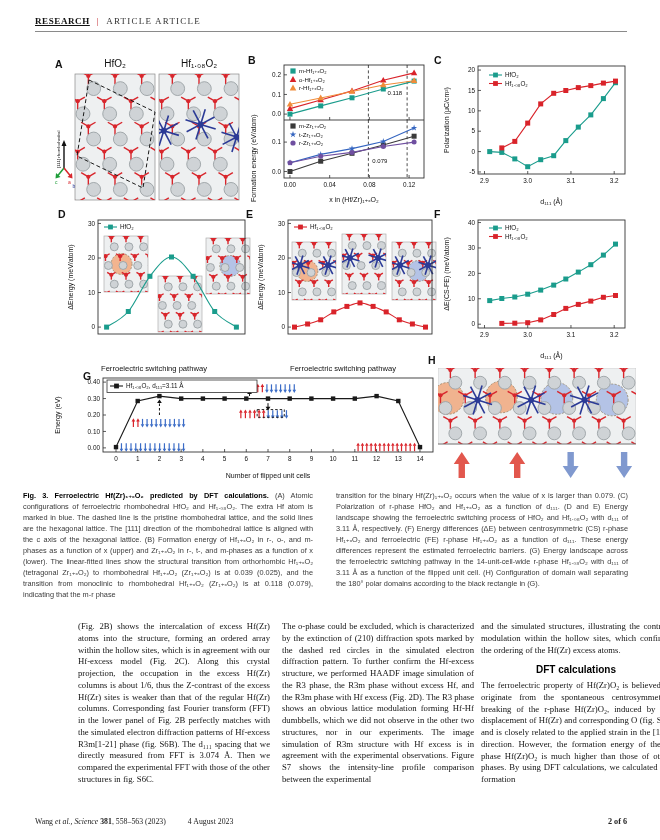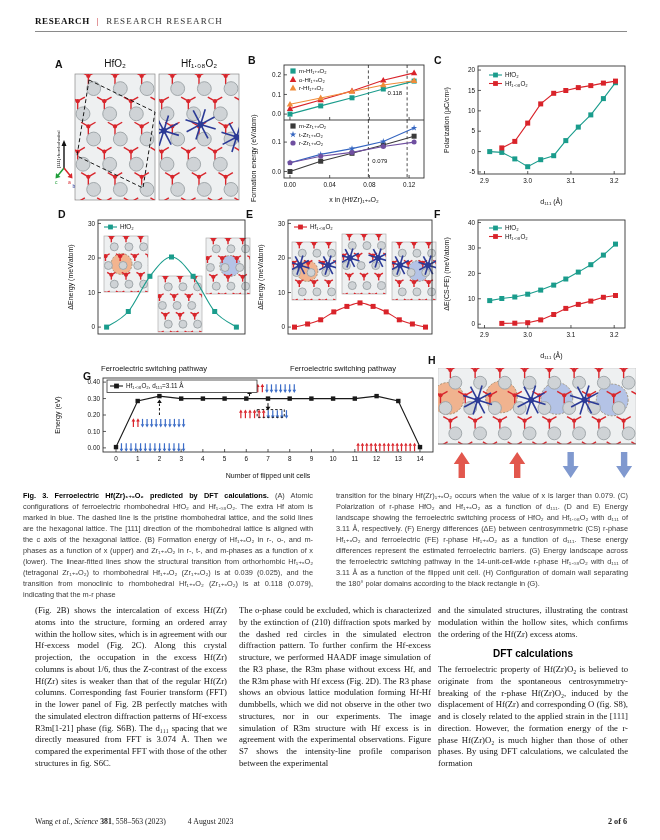--- a/index.html
+++ b/index.html
@@ -1,56 +1,56 @@
 <!DOCTYPE html>
 <html><head>
 <meta charset="utf-8">
 <style>
   html,body{margin:0;padding:0;background:#9a9a9a;}
   .page{position:relative;width:660px;height:840px;background:#ffffff;margin:0 auto;
         font-family:"Liberation Serif",serif;overflow:hidden;}
   
   .hdr{position:absolute;left:35px;top:16px;font-size:9px;color:#111;letter-spacing:.6px;}
-  .hdr .kick{font-weight:bold;}
+  .hdr .kick{font-weight:bold;text-decoration:underline;}
   .hdr .sep{color:#c22128;margin:0 7px;font-weight:normal;}
   .hdr .sect{letter-spacing:1.2px;color:#333;}
   .rule{position:absolute;left:35px;top:31px;width:592px;height:1px;background:#8a8a8a;}
   
   .panel{position:absolute;}
   .plabel{position:absolute;font-family:"Liberation Sans","DejaVu Sans",sans-serif;
           font-weight:bold;font-size:10.5px;color:#111;}
   .ptitle{position:absolute;font-family:"Liberation Sans","DejaVu Sans",sans-serif;
           font-size:10px;color:#111;text-align:center;}
   .chartbox{position:absolute;}
   .ylab{position:absolute;font-family:"Liberation Sans","DejaVu Sans",sans-serif;font-size:7px;
         color:#111;transform-origin:0 0;transform:rotate(-90deg);white-space:nowrap;}
   .xlab2{position:absolute;font-family:Liberation Sans, sans-serif;font-size:7.6px;
          color:#111;line-height:9.5px;width:140px;margin-top:24px;}
   
   .cap{position:absolute;font-family:"Liberation Sans","DejaVu Sans",sans-serif;font-size:7.35px;
        line-height:11px;color:#3a3a3a;text-align:justify;}
   .cap b{color:#000;}
   
-  .bodycol{position:absolute;top:605px;font-size:8.7px;line-height:11.75px;color:#141414;text-align:justify;}
+  .bodycol{position:absolute;top:621px;font-size:8.7px;line-height:11.75px;color:#141414;text-align:justify;margin-left:43px;}
   .body-p{margin:0;}
   .body-h{font-family:"Liberation Sans","DejaVu Sans",sans-serif;font-weight:bold;font-size:10px;
           margin:8px 0 4px 0;color:#000;text-align:center;}
   
   .footer{position:absolute;left:35px;top:817px;width:592px;display:flex;justify-content:space-between;
           font-size:7.8px;color:#222;align-items:center;}
   .footer .date{margin-left:22px;}
   .footer .pg{font-weight:bold;font-size:8.2px;}
 </style>
 </head>
 <body>
 
 <div class="page">
 
   <div class="hdr">
-    <span class="kick">RESEARCH</span><span class="sep">|</span><span class="sect">RESEARCH RESEARCH</span>
+    <span class="kick">RESEARCH</span><span class="sep">|</span><span class="sect">ARTICLE ARTICLE</span>
   </div>
   <div class="rule"></div>
 
   <div class="panel" style="left:55px;top:56px;width:190px;height:150px;">
     <div class="plabel" style="left:0;top:2px;">A</div>
     <div class="ptitle" style="left:20px;top:2px;width:80px;">HfO₂</div>
     <div class="ptitle" style="left:104px;top:2px;width:80px;">Hf₁.₀₈O₂</div>
     <svg id="svgA" width="190" height="132" style="position:absolute;left:0;top:16px;">
         <defs>
           <clipPath id="clp7">

